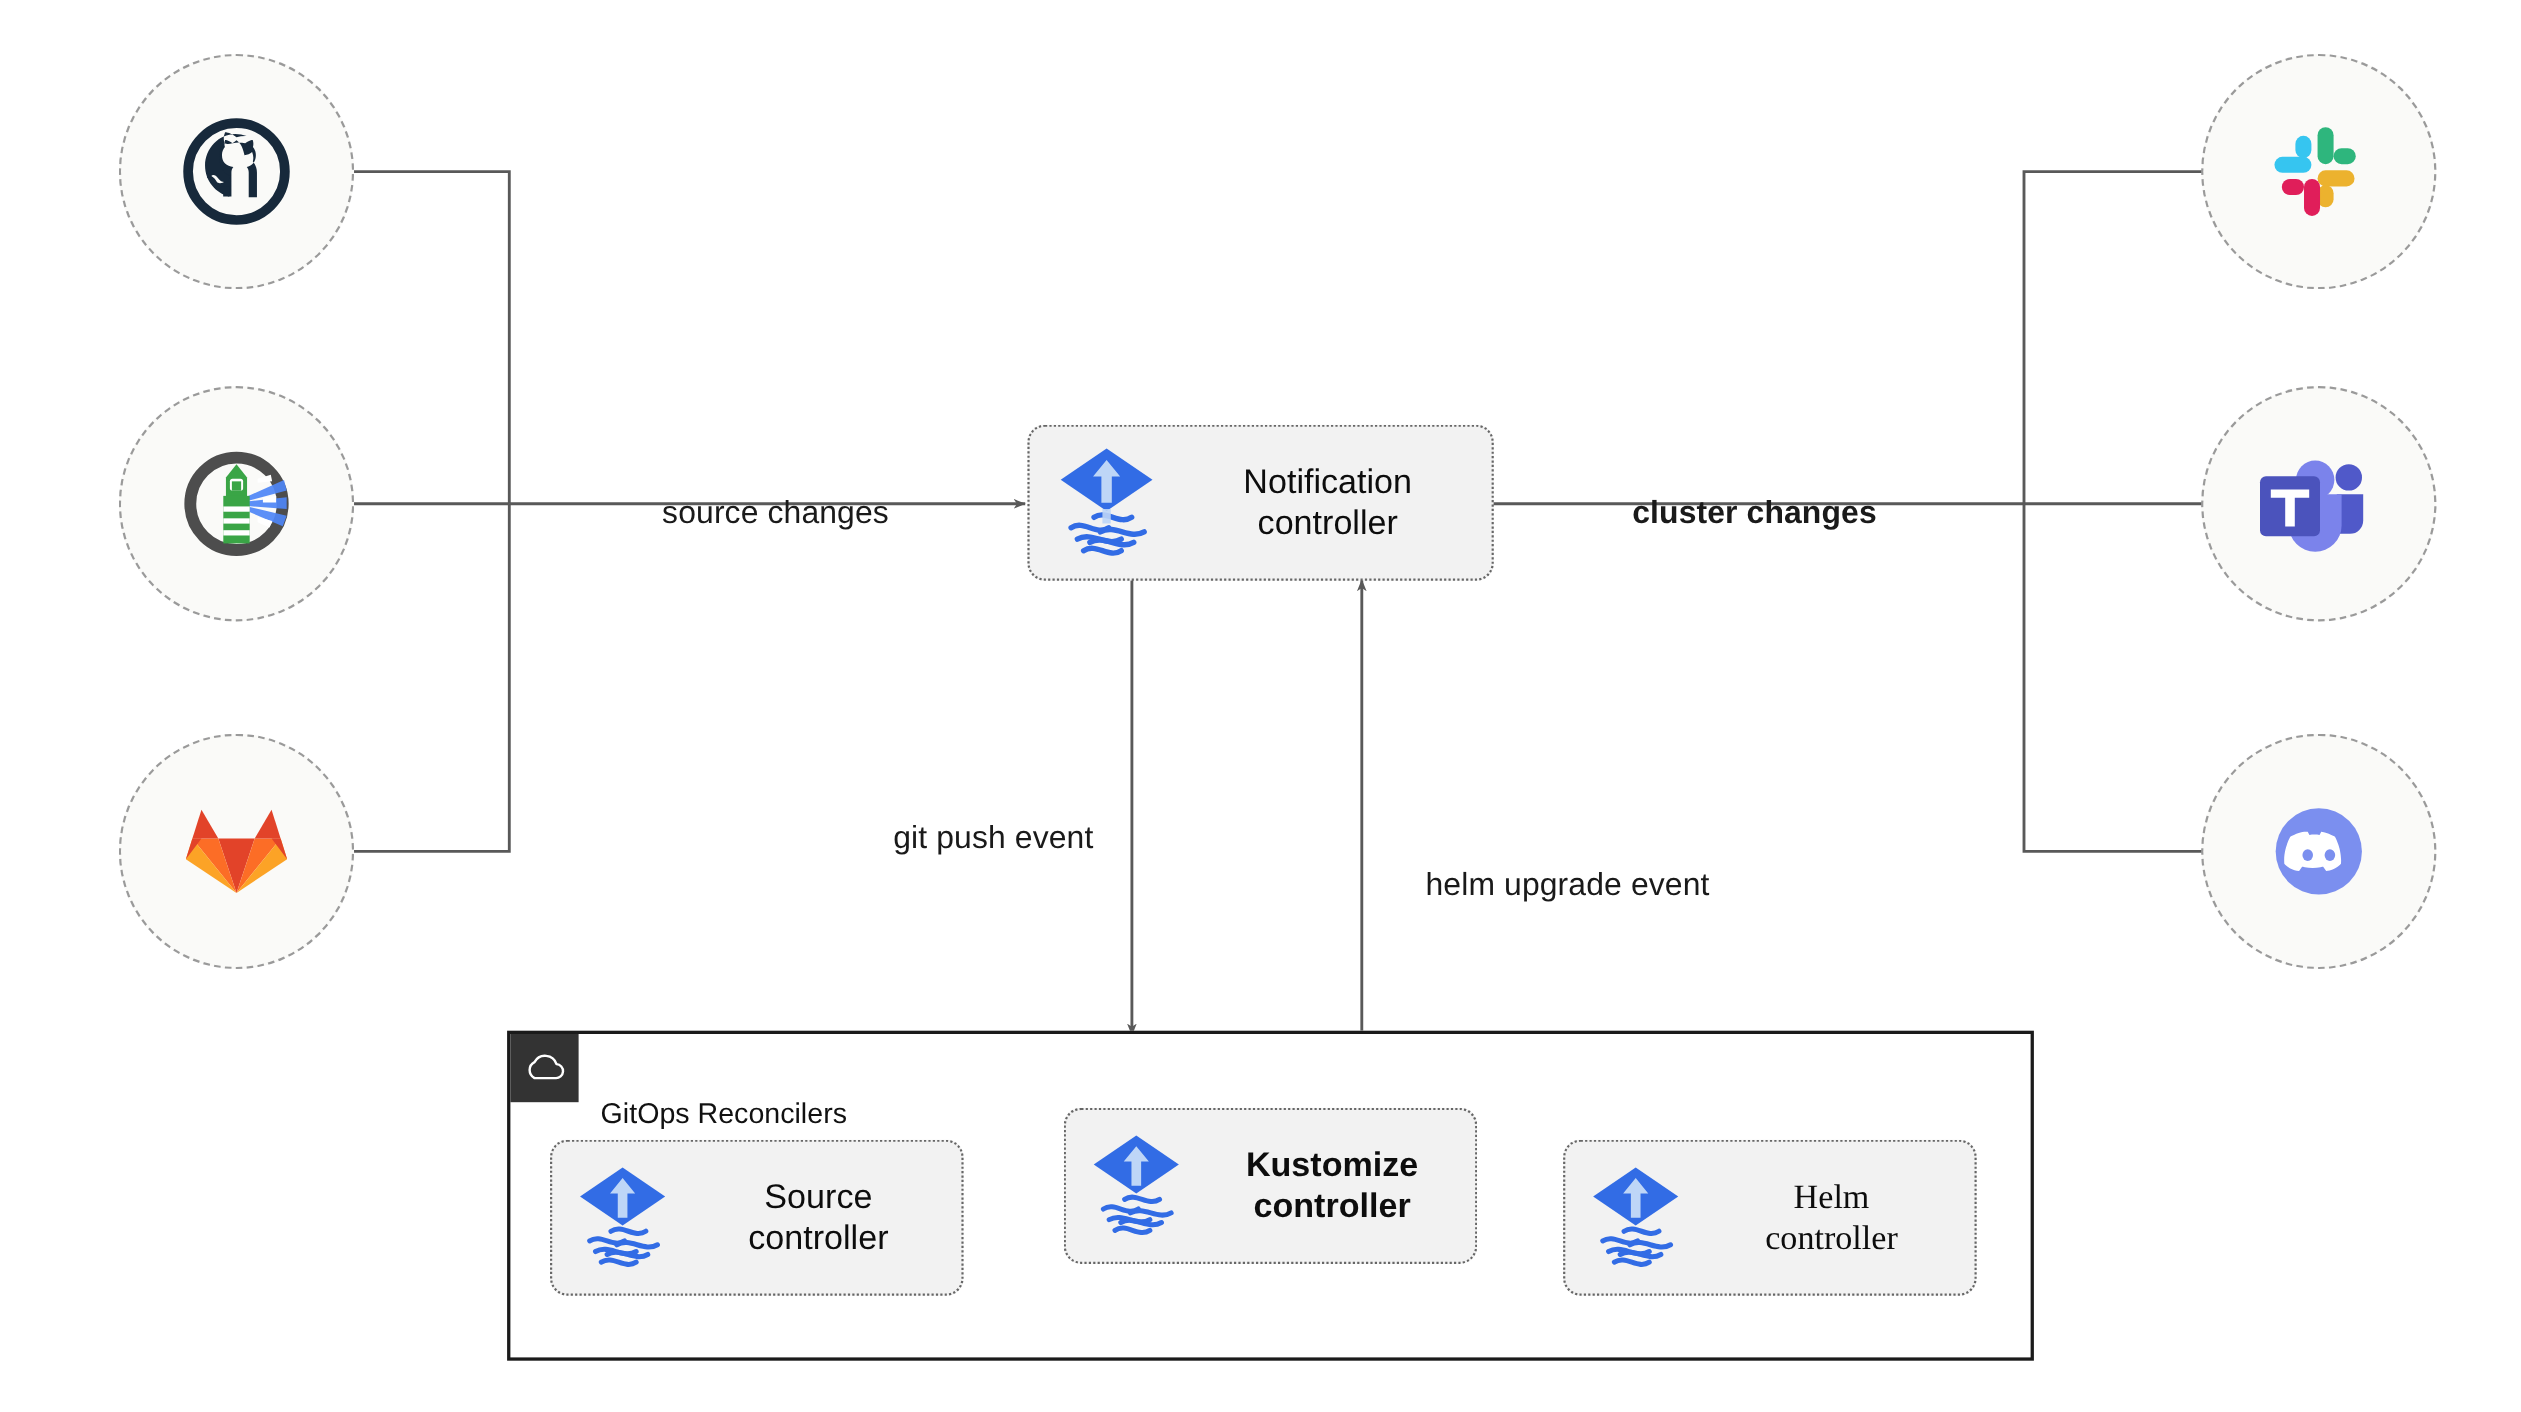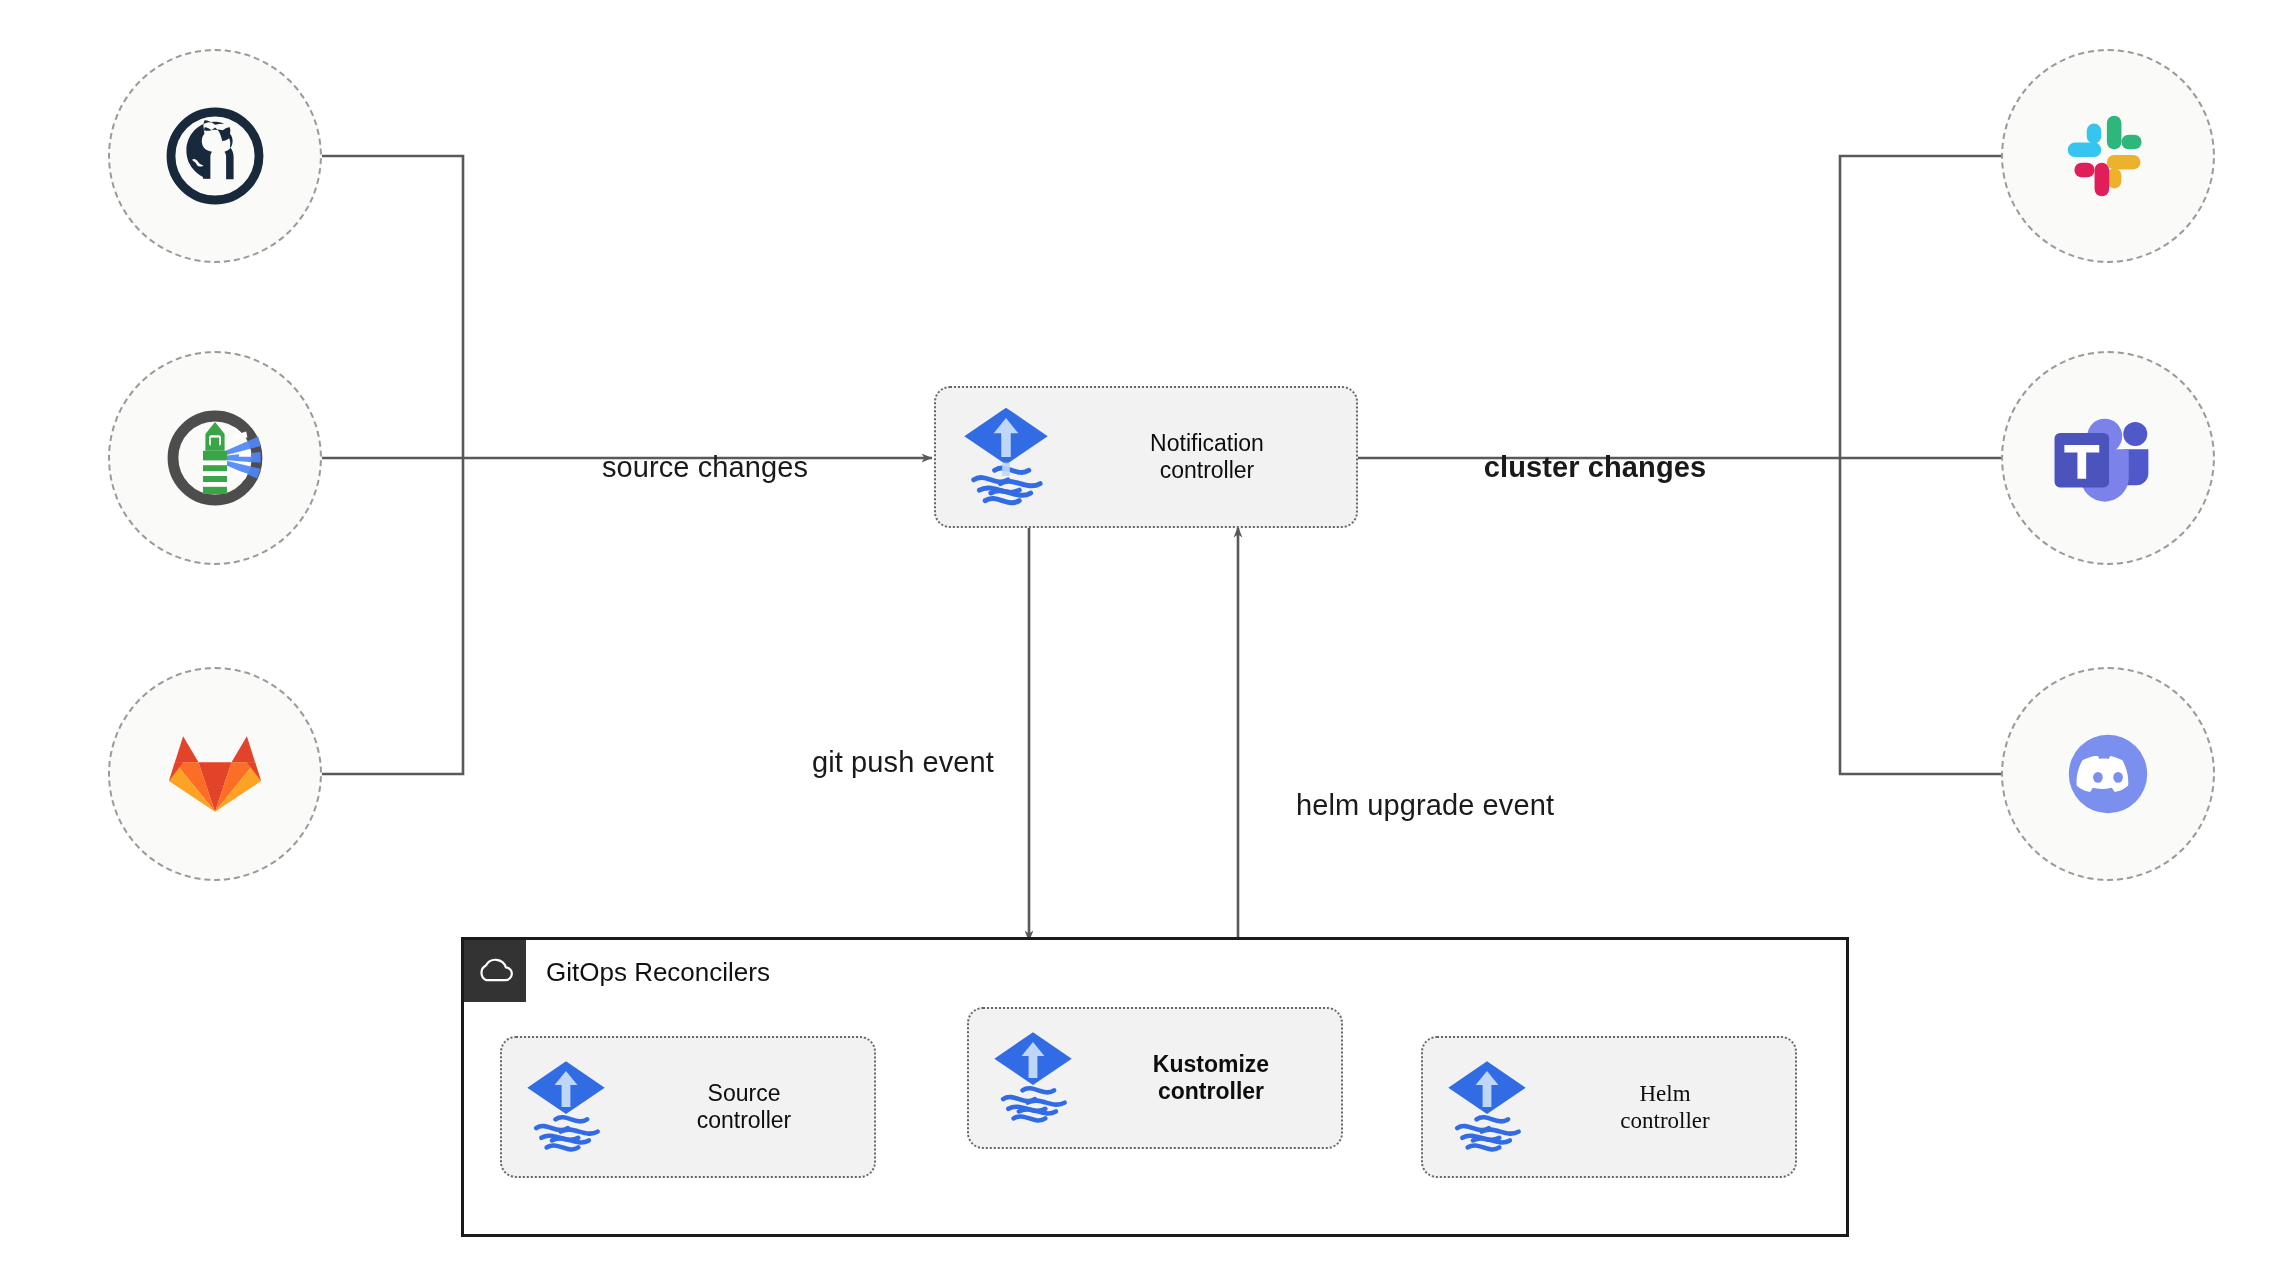--- a/index.html
+++ b/index.html
@@ -7,25 +7,25 @@
        font-family:"Liberation Sans","DejaVu Sans",sans-serif;}
   #stage{position:absolute;left:0;top:0;width:2292px;height:1284px;}
   svg.layer{position:absolute;left:0;top:0;width:2292px;height:1284px;overflow:visible;}
   .edge-label{position:absolute;font-size:29px;color:#1a1a1a;white-space:nowrap;
               transform:translate(-50%,-50%);letter-spacing:0.1px;margin-top:41px;}
   .node-circle{position:absolute;border-radius:50%;background:#fafaf8;
                border:2px dashed #9a9a9a;display:flex;align-items:center;justify-content:center;}
   .ctrl-box{position:absolute;background:#f2f2f2;border:2px dotted #666;
             border-radius:16px;display:flex;align-items:center;}
   .ctrl-icon{flex:0 0 auto;display:flex;align-items:center;justify-content:center;}
-  .ctrl-label{flex:1;text-align:center;font-size:23px;line-height:1.18;color:#0d0d0d;}
+  .ctrl-label{flex:1;text-align:center;font-size:31px;line-height:1.18;color:#0d0d0d;}
   .group-box{position:absolute;border:3px solid #1a1a1a;background:#ffffff;}
   .group-tab{position:absolute;left:0;top:0;width:62px;height:62px;background:#333333;
              display:flex;align-items:center;justify-content:center;}
-  .group-title{position:absolute;font-size:26px;color:#111;white-space:nowrap;}
+  .group-title{position:absolute;font-size:26px;color:#111;white-space:nowrap;margin-top:40px;}
 </style>
 </head>
 <body>
 
 <div id="stage">
 
   <svg class="layer">
     <defs>
       <marker id="ah" markerWidth="12" markerHeight="12" refX="10.5" refY="5" orient="auto" markerUnits="userSpaceOnUse">
         <path d="M0,0.6 L11,5 L0,9.4 L3,5 Z" fill="#595959"></path>

